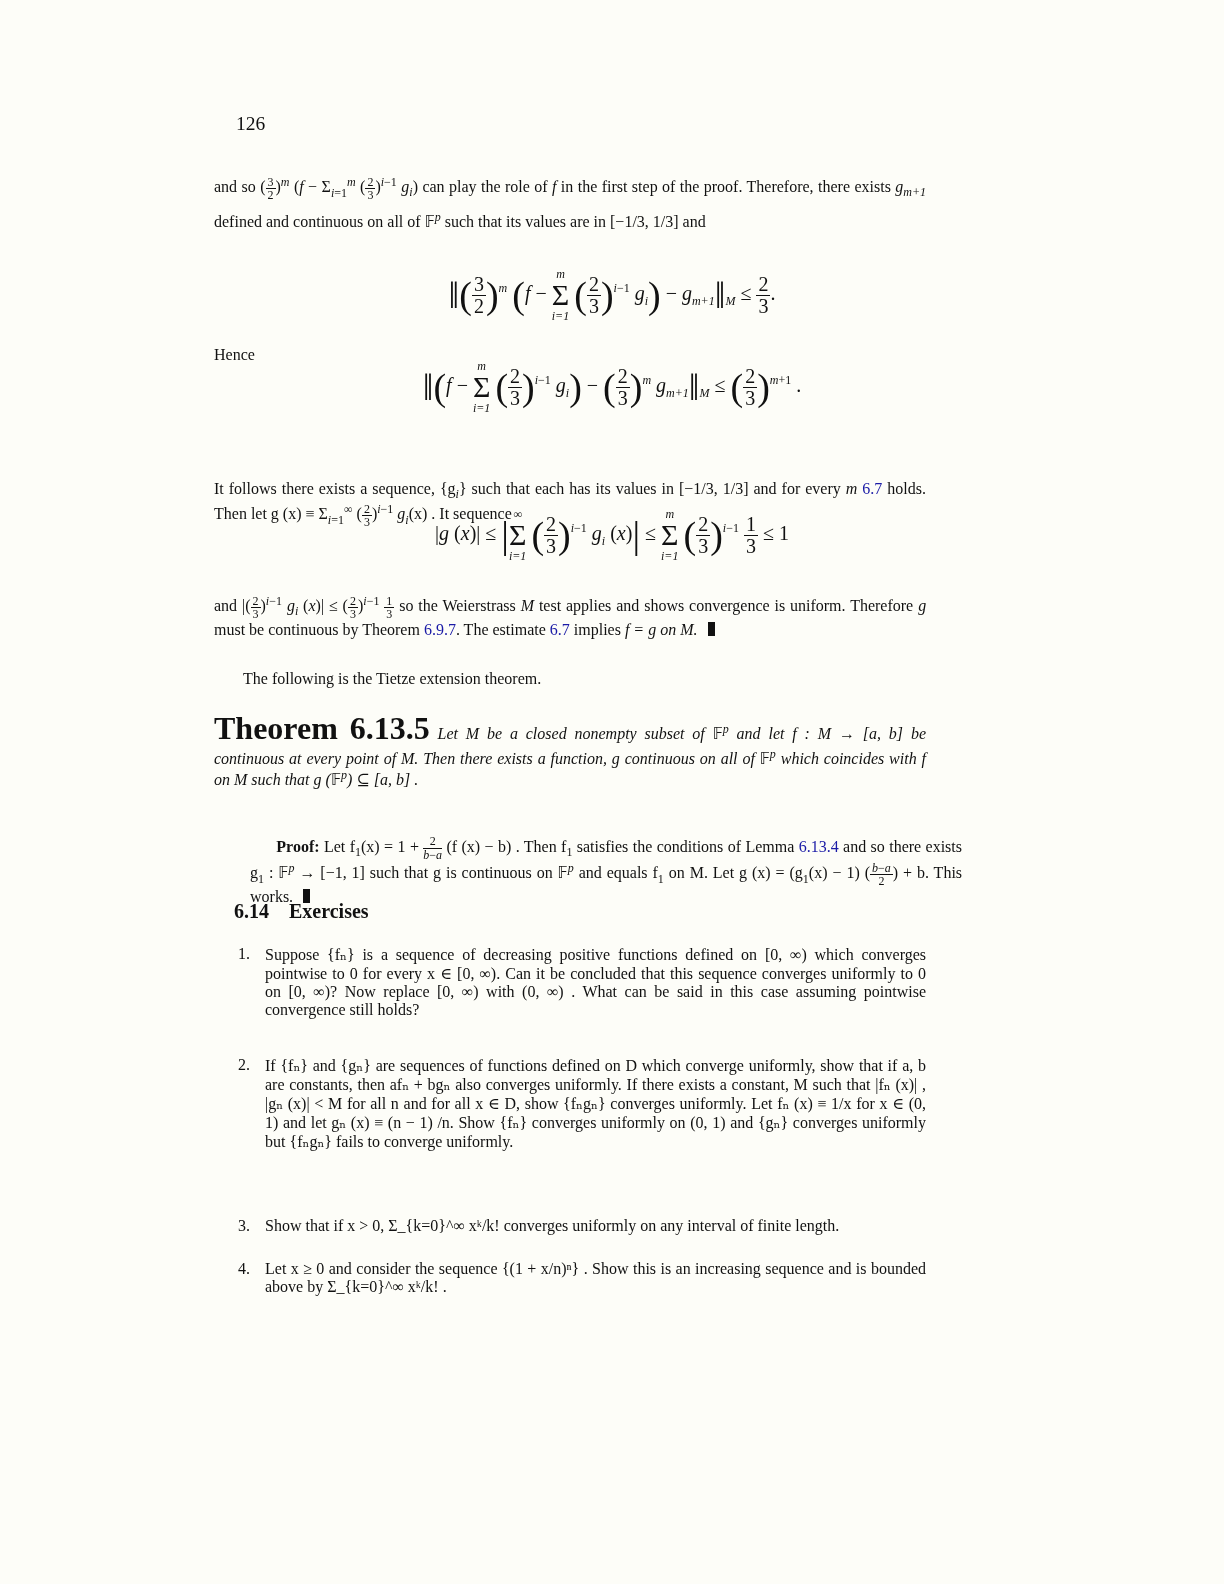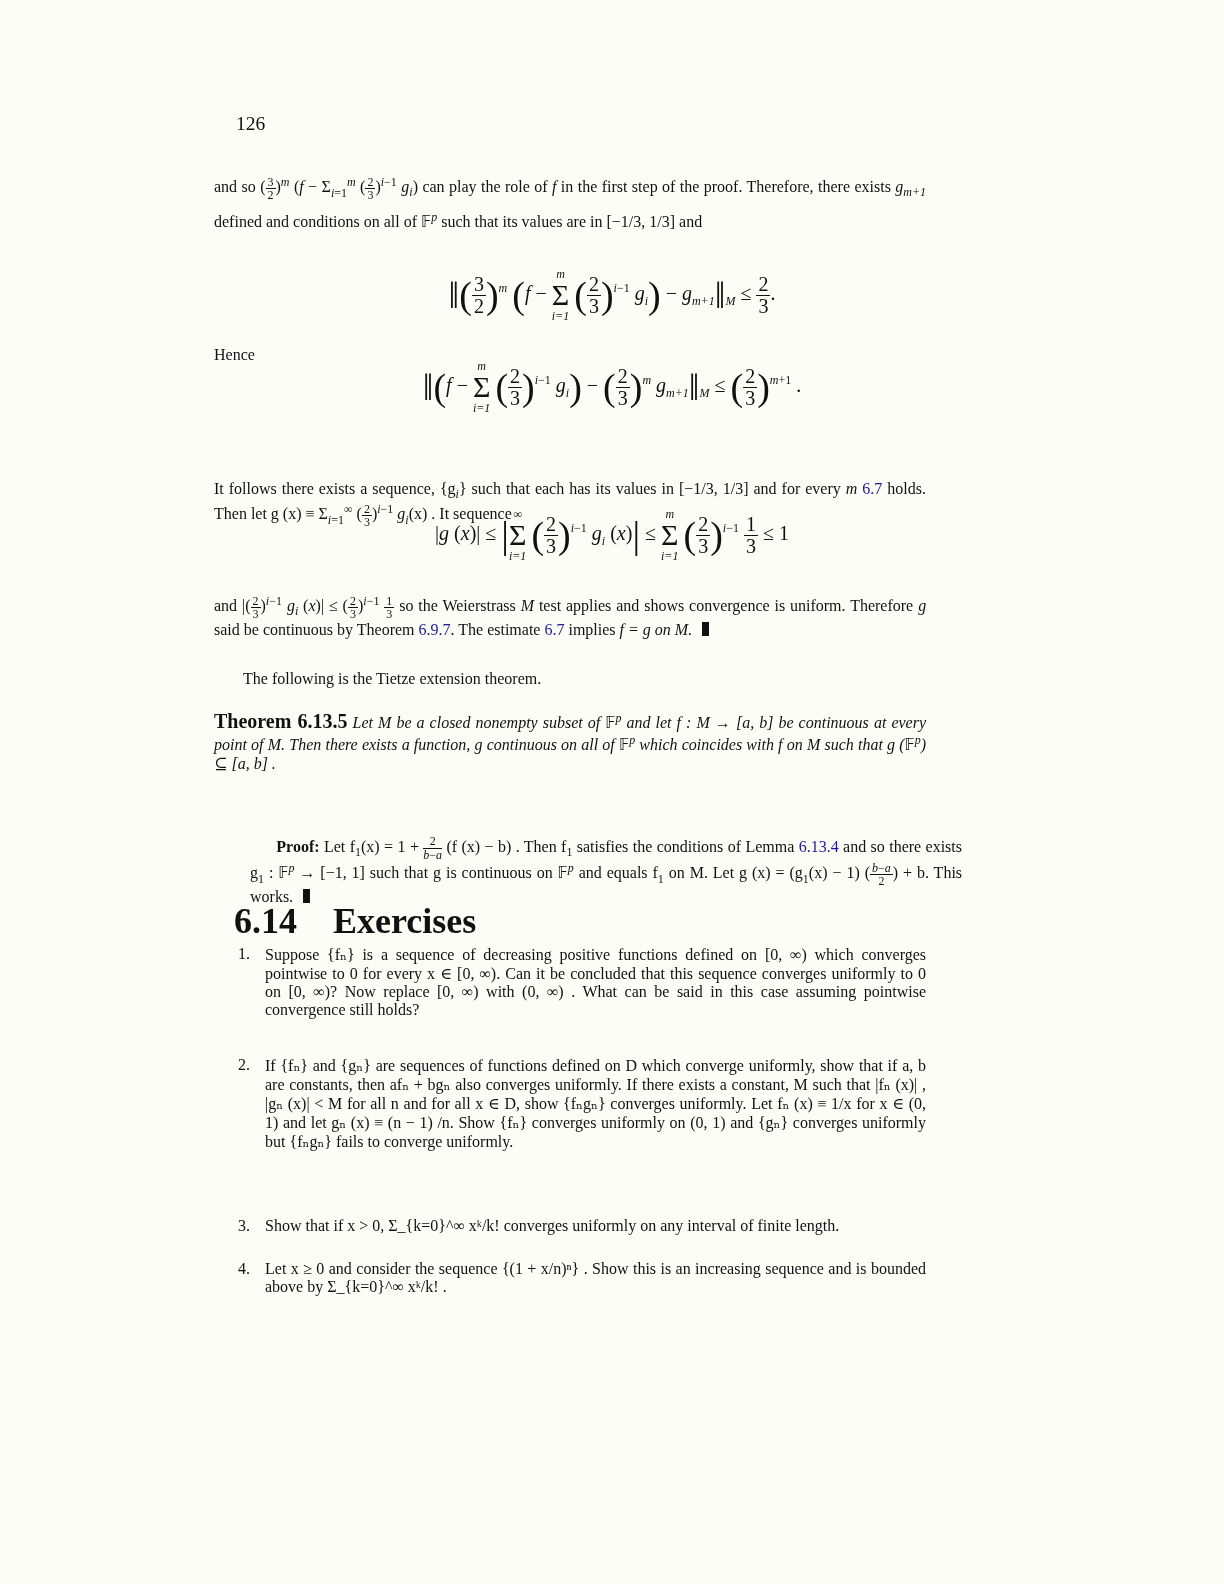--- a/index.html
+++ b/index.html
@@ -16,41 +16,41 @@
   .disp { position: absolute; left: 0; width: 1224px; text-align: center; font-size: 20px; }
   .frac { display: inline-block; vertical-align: middle; text-align: center; line-height: 1.05; }
   .frac > span { display: block; }
   .frac .num { border-bottom: 1.2px solid #111; padding: 0 2px; }
   .frac.sm { font-size: 12px; }
   .big { font-size: 38px; vertical-align: middle; font-weight: 200; }
   .sumop { display: inline-block; vertical-align: middle; text-align: center; line-height: 1; }
   .sumop .s { font-size: 30px; display: block; }
   .sumop .l { font-size: 12px; font-style: italic; display: block; }
   sup, sub { font-size: 12px; }
-  .thm-title { font-weight: bold; font-size: 20px; }
+  .thm-title { font-weight: bold; font-size: 32px; }
   .qed { display: inline-block; width: 7px; height: 14px; background: #111; vertical-align: -1px; margin-left: 10px; }
-  .sec { position: absolute; left: 234px; top: 900px; font-size: 36px; font-weight: bold; }
+  .sec { position: absolute; left: 234px; top: 900px; font-size: 20px; font-weight: bold; }
   .ex { position: absolute; left: 238px; width: 688px; text-align: justify; }
   .ex .n { position: absolute; left: 0; top: 0; }
   .ex .t { margin-left: 27px; }
 </style>
 </head>
 <body>
 
 <div class="hdr">
   <span>126</span>
 </div>
 
 <div class="blk" style="top:170px; line-height:24px;">
   <span>and so</span>
   (<span class="frac sm"><span class="num">3</span><span>2</span></span>)<sup><i>m</i></sup>
   (<i>f</i> − Σ<sub><i>i</i>=1</sub><sup><i>m</i></sup> (<span class="frac sm"><span class="num">2</span><span>3</span></span>)<sup><i>i</i>−1</sup> <i>g<sub>i</sub></i>)
   <span>can play the role of</span> <i>f</i>
   <span>in the first step of the proof. Therefore, there exists</span> <i>g<sub>m+1</sub></i>
-  <span>defined and conditions on all of</span> <span class="bb">𝔽</span><sup><i>p</i></sup>
+  <span>defined and continuous on all of</span> <span class="bb">𝔽</span><sup><i>p</i></sup>
   <span>such that its values are in [−1/3, 1/3] and</span>
 </div>
 
 <div class="disp" style="top:268px;">
   <span class="big">‖</span><span class="big">(</span><span class="frac"><span class="num">3</span><span>2</span></span><span class="big">)</span><sup><i>m</i></sup>
   <span class="big">(</span><i>f</i> − <span class="sumop"><span class="l">m</span><span class="s">Σ</span><span class="l">i=1</span></span>
   <span class="big">(</span><span class="frac"><span class="num">2</span><span>3</span></span><span class="big">)</span><sup><i>i</i>−1</sup> <i>g<sub>i</sub></i><span class="big">)</span>
   − <i>g<sub>m+1</sub></i><span class="big">‖</span><sub><i>M</i></sub> ≤ <span class="frac"><span class="num">2</span><span>3</span></span>.
 </div>
 
@@ -78,21 +78,21 @@
   <span class="big">(</span><span class="frac"><span class="num">2</span><span>3</span></span><span class="big">)</span><sup><i>i</i>−1</sup>
   <span class="frac"><span class="num">1</span><span>3</span></span> ≤ 1
 </div>
 
 <div class="blk" style="top:594px;">
   <span>and</span>
   |(<span class="frac sm"><span class="num">2</span><span>3</span></span>)<sup><i>i</i>−1</sup> <i>g<sub>i</sub></i> (<i>x</i>)| ≤
   (<span class="frac sm"><span class="num">2</span><span>3</span></span>)<sup><i>i</i>−1</sup> <span class="frac sm"><span class="num">1</span><span>3</span></span>
   <span>so the Weierstrass</span> <i>M</i>
   <span>test applies and shows convergence is uniform. Therefore</span> <i>g</i>
-  <span>said be continuous by Theorem</span>
+  <span>must be continuous by Theorem</span>
   <a class="link">6.9.7</a><span>. The estimate</span>
   <a class="link">6.7</a>
   <span>implies</span>
   <i>f = g on M.</i><span class="qed"></span>
 </div>
 <div class="blk" style="top:670px; left:243px; width:680px;">The following is the Tietze extension theorem.</div>
 
 <div class="blk" style="top:710px;">
   <span class="thm-title">Theorem 6.13.5</span>
   <i>Let M be a closed nonempty subset of</i> <span class="bb">𝔽</span><sup><i>p</i></sup>

